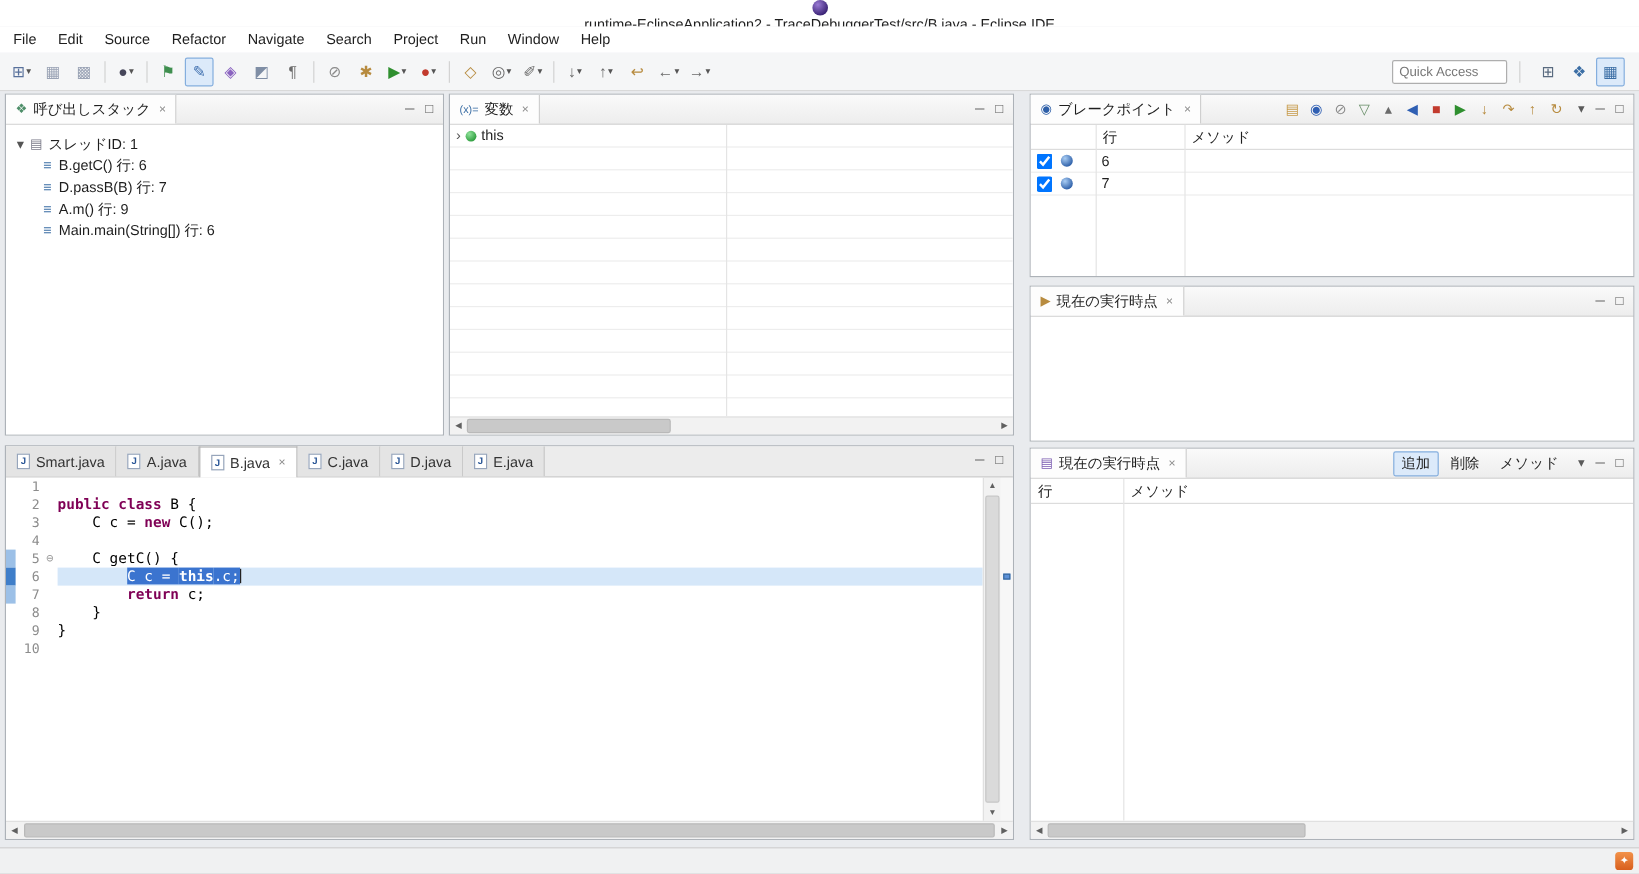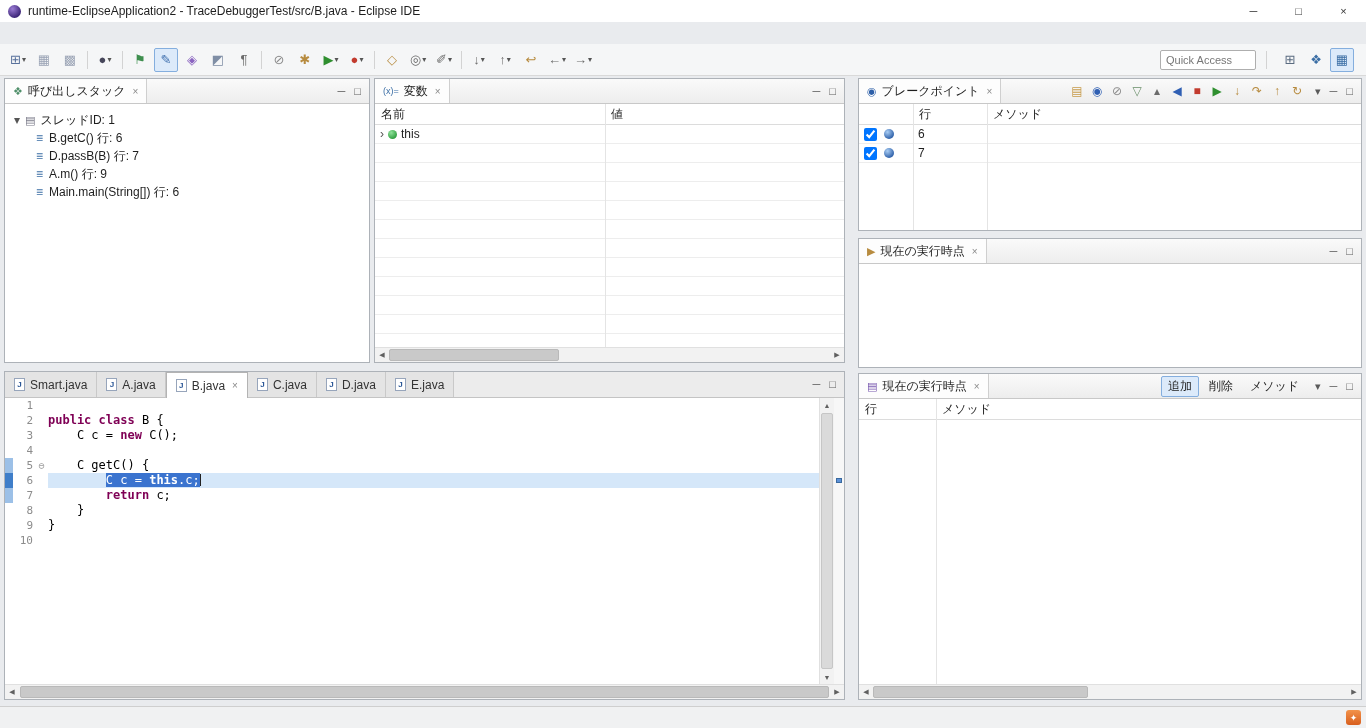--- a/index.html
+++ b/index.html
@@ -1,19 +1,19 @@
 <!DOCTYPE html>
 <html><head>
 <meta charset="utf-8">
 <style>
   html,body{margin:0;padding:0;background:#d8d8d8;}
   #app{position:relative;width:1366px;height:728px;background:#e9ebee;font-family:"Liberation Sans","DejaVu Sans",sans-serif;font-size:12px;color:#1e1e1e;overflow:hidden;}
 
   
-  .titlebar{position:absolute;left:0;top:0;width:100%;height:22px;background:#fff;display:flex;align-items:center;box-sizing:border-box;}
+  .titlebar{position:absolute;left:0;top:0;width:100%;height:22px;background:#fff;display:flex;align-items:center;box-sizing:border-box;flex-direction:column;}
   .logo{width:13px;height:13px;border-radius:50%;margin:0 7px 0 8px;background:radial-gradient(circle at 35% 30%,#9a7bd4,#3c2577 72%);flex:none;}
   .wtitle{white-space:nowrap;}
   .wbtns{margin-left:auto;display:flex;height:100%;}
   .wbtn{width:45px;height:100%;display:flex;align-items:center;justify-content:center;color:#333;font-size:11px;}
 
   
   .menubar{position:absolute;left:0;top:22px;width:100%;height:22px;background:#fff;display:flex;align-items:center;box-sizing:border-box;padding-left:2px;}
   .menu-item{padding:0 9px;height:100%;display:flex;align-items:center;}
 
   
@@ -121,20 +121,32 @@
   <header class="titlebar">
     <span class="logo"></span>
     <span class="wtitle">runtime-EclipseApplication2 - TraceDebuggerTest/src/B.java - Eclipse IDE</span>
     <span class="wbtns">
       <span class="wbtn">─</span>
       <span class="wbtn">□</span>
       <span class="wbtn">×</span>
     </span>
   </header>
 
+  <nav class="menubar">
+      <div class="menu-item">File</div>
+      <div class="menu-item">Edit</div>
+      <div class="menu-item">Source</div>
+      <div class="menu-item">Refactor</div>
+      <div class="menu-item">Navigate</div>
+      <div class="menu-item">Search</div>
+      <div class="menu-item">Project</div>
+      <div class="menu-item">Run</div>
+      <div class="menu-item">Window</div>
+      <div class="menu-item">Help</div>
+    </nav>
 
   <div class="toolbar">
     <div class="tbl">
         <div class="tbtn">
           <span class="tglyph" style="color: rgb(88, 113, 156);">⊞</span>
           <span class="tdd">▾</span>
         </div>
         <div class="tbtn">
           <span class="tglyph" style="color: rgb(154, 163, 181);">▦</span>
         </div>
@@ -272,24 +284,20 @@
         <span class="vicon" style="color:#3b6ea5;font-size:9px">(x)=</span>
         <span class="ptitle">変数</span>
         <span class="tclose">×</span>
       </div>
       <div class="pctrl">
         <span class="micon">─</span>
         <span class="micon">□</span>
       </div>
     </div>
     <div class="pbody with-hscroll">
-      <div class="thead">
-        <div class="th name-col">名前</div>
-        <div class="th value-col">値</div>
-      </div>
       <div>
           <div class="trow">
             <div class="cell name-col">
               <span class="expander">›</span>
               <span class="green-dot"></span>
               <span>this</span>
             </div>
           </div>
           <div class="trow"></div>
           <div class="trow"></div>

